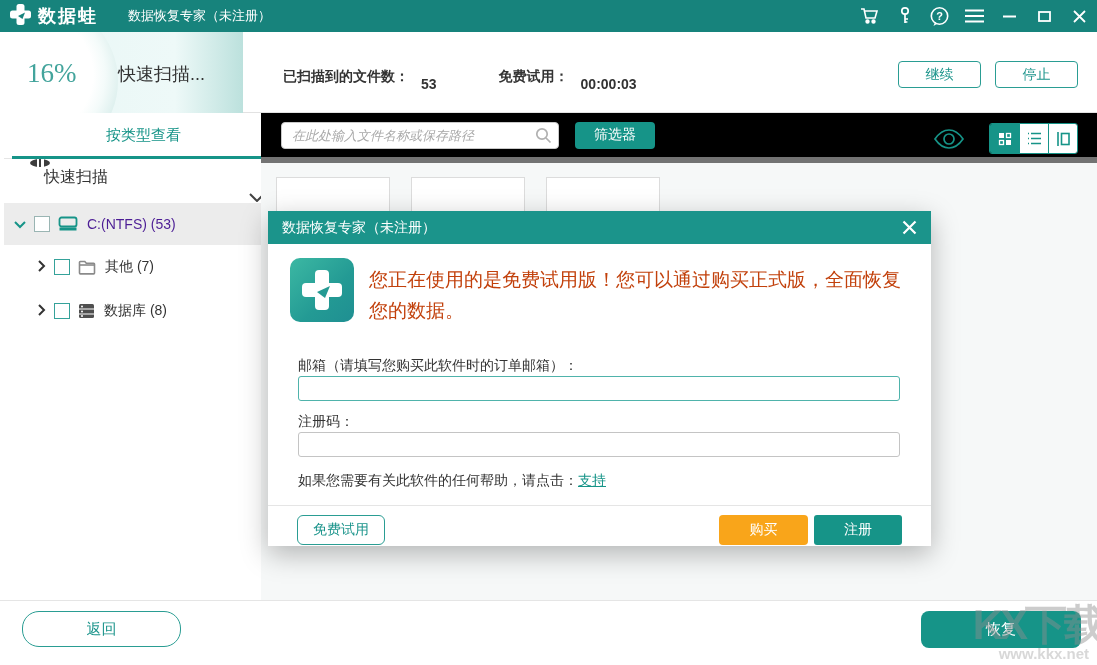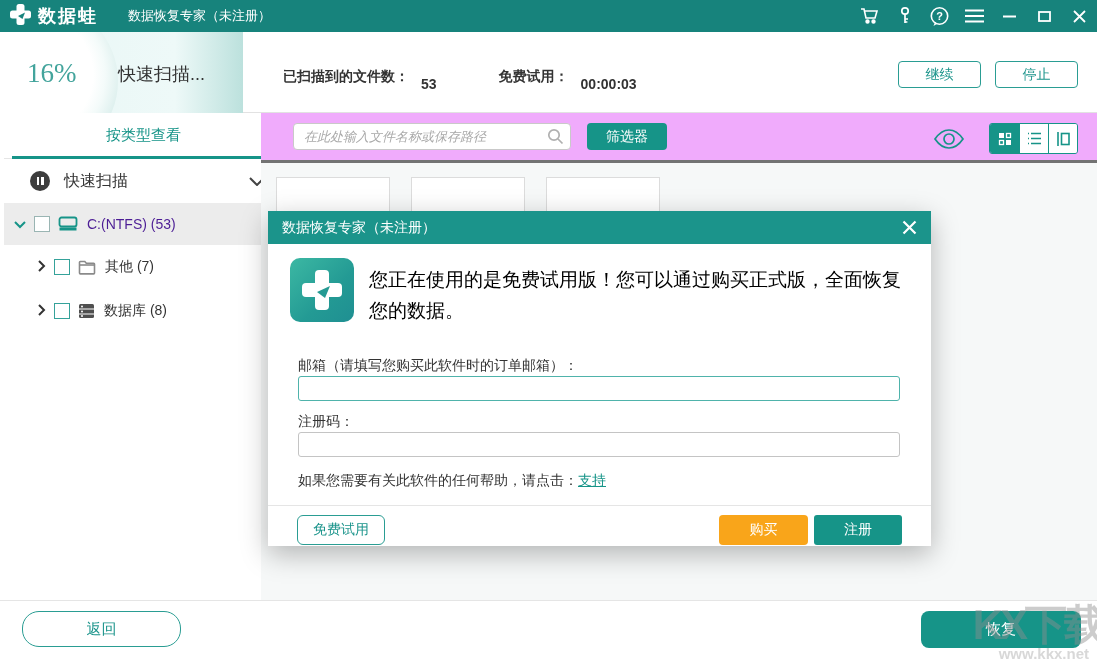--- a/index.html
+++ b/index.html
@@ -34,37 +34,37 @@
   .scan-btns { position:absolute; right:19px; top:29px; display:flex; gap:14px; }
   .btn-outline { width:83px; height:27px; background:#fff; border:1px solid #2a9d93; border-radius:4px;
     color:#1b948b; font-size:14px; display:flex; align-items:center; justify-content:center; cursor:pointer; }
 
   
   .sidebar { position:absolute; left:4px; top:113px; width:280px; height:487px; background:#fff; border-right:1px solid #e3e3e3; }
   .tabs { display:flex; height:46px; border-bottom:1px solid #e5e5e5; }
   .tab { flex:1; display:flex; align-items:center; justify-content:center; font-size:15px; color:#444; cursor:pointer; position:relative; }
   .tab.active { color:#169488; }
   .tab.active::after { content:""; position:absolute; left:8px; right:14px; bottom:-1px; height:3px; background:#169488; }
-  .scan-row { height:44px; display:flex; align-items:center; padding:0 18px 0 26px; cursor:pointer; }
+  .scan-row { height:44px; display:flex; align-items:flex-start; padding:0 18px 0 26px; cursor:pointer;flex-direction:column; }
   .scan-row .lbl { font-size:16px; color:#333; margin-left:14px; }
   .scan-row .chev { margin-left:auto; }
   .pause-ic { width:20px; height:20px; border-radius:50%; background:#3d3d3d; display:flex; align-items:center; justify-content:center; gap:2px; }
   .pause-ic i { display:block; width:2.5px; height:8px; background:#fff; }
   .tree-row { height:42px; display:flex; align-items:center; padding-left:10px; cursor:pointer; }
   .tree-row.selected { background:#ececec; }
   .tree-row .cb { width:16px; height:16px; border:1.5px solid #35a29a; background:#fff; margin-left:8px; flex:0 0 auto; }
   .tree-row .cb.gray { border-color:#9ab5b3; }
   .tree-row .ticon { margin-left:8px; display:flex; }
   .tree-row .tlabel { font-size:14px; color:#333; margin-left:9px; white-space:nowrap; }
   .tree-row .tlabel.teal { color:#4c1d95; }
   .tree-row.child { padding-left:34px; height:44px; }
 
   
   .content { position:absolute; left:261px; top:113px; width:836px; height:487px; background:#f6f8f8; }
-  .toolbar { height:50px; background:#f0abfc; border-bottom:3px solid #737373; display:flex; align-items:center; position:relative;padding-left:12px; }
+  .toolbar { height:50px; background:#000000; border-bottom:6px solid #737373; display:flex; align-items:center; position:relative; }
   .search-box { position:relative; margin-left:20px; width:278px; height:27px; }
   .search-box input { width:100%; height:100%; border:1px solid #c9c9c9; border-radius:4px; padding:0 30px 0 10px;
     font-style:italic; font-size:13px; color:#666; outline:none; background:#fff; font-family:inherit; }
   .search-box input::placeholder { color:#a9a9a9; }
   .search-ic { position:absolute; right:7px; top:5px; }
   .btn-filter { margin-left:16px; width:80px; height:27px; background:#169488; border:none; border-radius:4px;
     color:#fff; font-size:14px; cursor:pointer; font-family:inherit; }
   .view-area { position:absolute; right:19px; top:10px; display:flex; align-items:center; }
   .eye-btn { margin-right:24px; cursor:pointer; display:flex; }
   .seg-group { display:flex; border:1px solid #169488; border-radius:3px; overflow:hidden; }
@@ -87,21 +87,21 @@
   
   .dialog { position:absolute; left:268px; top:211px; width:663px; height:335px; background:#fff;
     box-shadow:0 8px 26px rgba(0,0,0,.28); }
   .dlg-head { height:33px; background:#1b948b; display:flex; align-items:center; padding:0 14px; }
   .dlg-title { color:#fff; font-size:14px; }
   .dlg-close { margin-left:auto; cursor:pointer; display:flex; }
   .dlg-body { position:relative; height:261px; }
   .app-badge { position:absolute; left:22px; top:14px; width:64px; height:64px; border-radius:10px;
     background:linear-gradient(135deg,#3cb8a3 0%,#239a94 60%,#1f8f92 100%); display:flex; align-items:center; justify-content:center; }
   .dlg-msg { position:absolute; left:101px; top:20px; width:540px; font-family:Liberation Serif, serif;
-    font-size:19px; color:#000000; line-height:1.65; }
+    font-size:19px; color:#c2410c; line-height:1.65; }
   .fld-label { position:absolute; left:30px; font-size:14px; color:#333; }
   .fld-email-label { top:113px; }
   .fld-email { position:absolute; left:30px; top:132px; width:602px; height:25px; border:1px solid #4fb3ab;
     border-radius:3px; outline:none; padding:0 8px; font-size:13px; font-family:inherit; }
   .fld-code-label { top:169px; }
   .fld-code { position:absolute; left:30px; top:188px; width:602px; height:25px; border:1px solid #c4c4c4;
     border-radius:3px; outline:none; padding:0 8px; font-size:13px; font-family:inherit; }
   .dlg-help { position:absolute; left:30px; top:228px; font-size:14px; color:#333; }
   .dlg-help a { color:#169488; text-decoration:underline; cursor:pointer; }
   .dlg-foot { height:41px; border-top:1px solid #e5e5e5; position:relative; }

